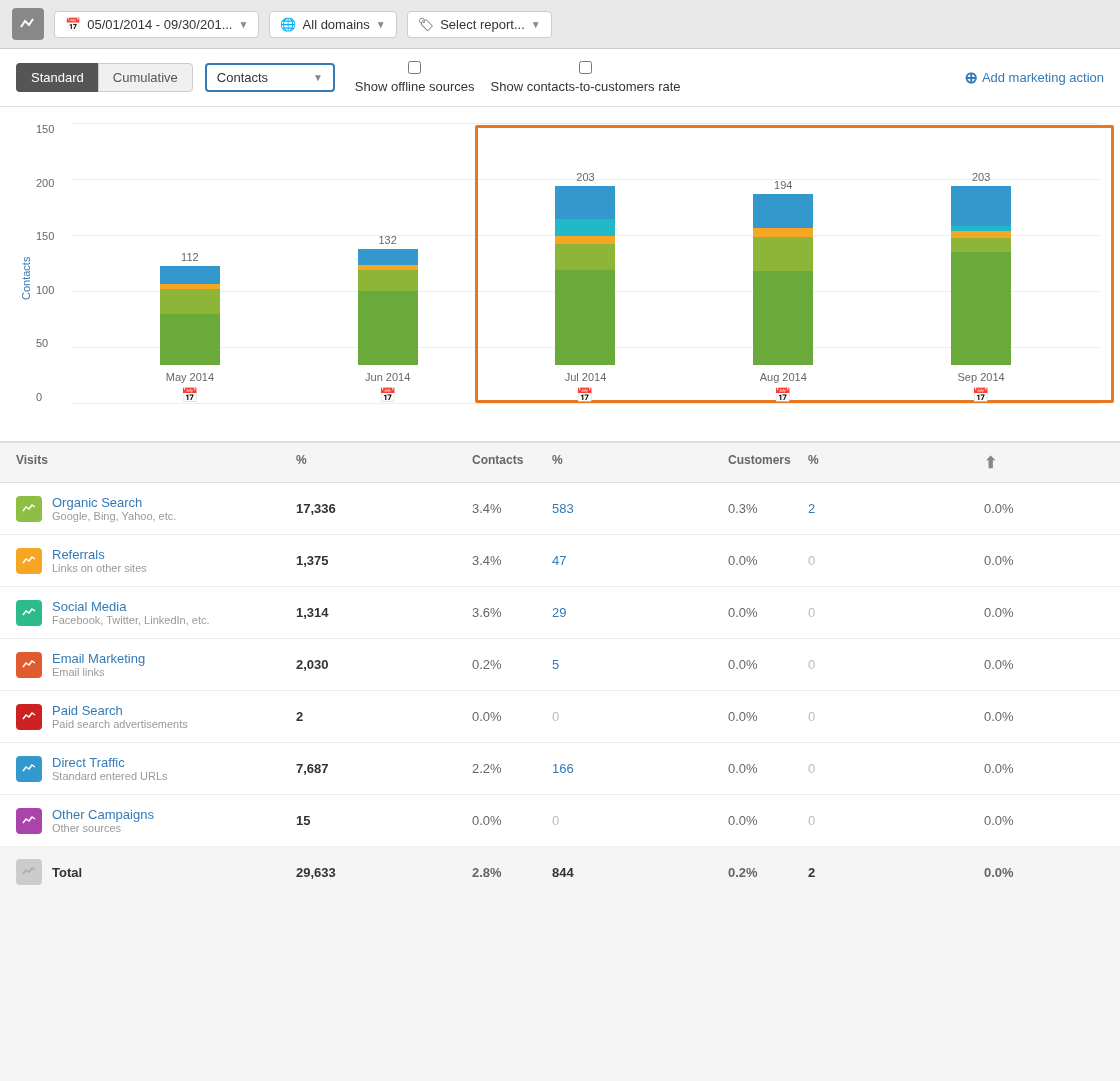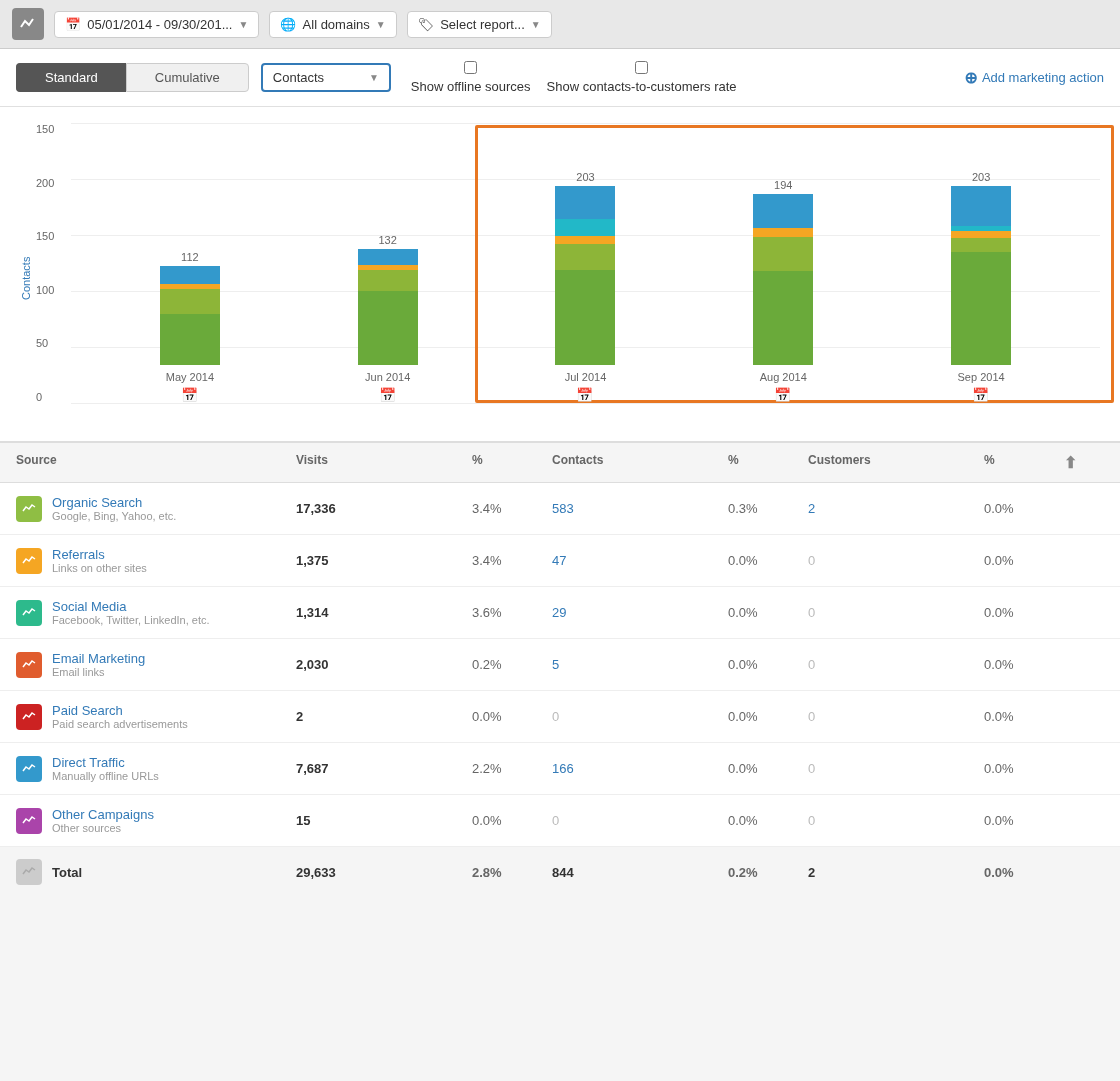--- a/index.html
+++ b/index.html
@@ -36,21 +36,21 @@
     
     .controls-row {
       padding: 12px 16px;
       display: flex;
       align-items: center;
       gap: 12px;
       border-bottom: 1px solid #e0e0e0;
     }
     .btn-group { display: flex; }
     .btn-group .btn {
-      padding: 6px 28px; border: 1px solid #ccc; cursor: pointer; font-size: 13px;
+      padding: 6px 14px; border: 1px solid #ccc; cursor: pointer; font-size: 13px;
       background: #f0f0f0; color: #555;
     }
     .btn-group .btn:first-child { border-radius: 4px 0 0 4px; border-right: none; }
     .btn-group .btn:last-child { border-radius: 0 4px 4px 0; }
     .btn-group .btn.active { background: #555; color: white; border-color: #555; }
 
     .select-dropdown {
       display: flex; align-items: center; gap: 6px;
       border: 2px solid #337ab7; border-radius: 4px; padding: 5px 10px;
       cursor: pointer; font-size: 13px; background: white; color: #333;
@@ -322,21 +322,20 @@
             <div class="calendar-icon">📅</div>
           </div>
         </div>
       </div>
     </div>
   </div>
 
   <div class="table-area">
 
     <div class="table-header">
-      <div>Source</div>
       <div>Visits</div>
       <div>%</div>
       <div>Contacts</div>
       <div>%</div>
       <div>Customers</div>
       <div>%</div>
       <div>
         <span class="export-icon">⬆</span>
       </div>
     </div>
@@ -448,21 +447,21 @@
 
     <div class="table-row">
       <div class="source-cell">
         <div class="source-icon" style="background:#3399cc;">
           <svg viewBox="0 0 14 14" fill="none">
               <polyline points="1,9 4,5 7,7 10,3 13,5" stroke="white" stroke-width="1.5"></polyline>
             </svg>
         </div>
         <div>
           <div class="source-name">Direct Traffic</div>
-          <div class="source-sub">Manually offline URLs</div>
+          <div class="source-sub">Standard entered URLs</div>
         </div>
       </div>
       <div class="cell-number">7,687</div>
       <div class="cell-percent">2.2%</div>
       <div class="cell-link">166</div>
       <div class="cell-percent">0.0%</div>
       <div class="cell-zero">0</div>
       <div class="cell-percent">0.0%</div>
       <div></div>
     </div>

